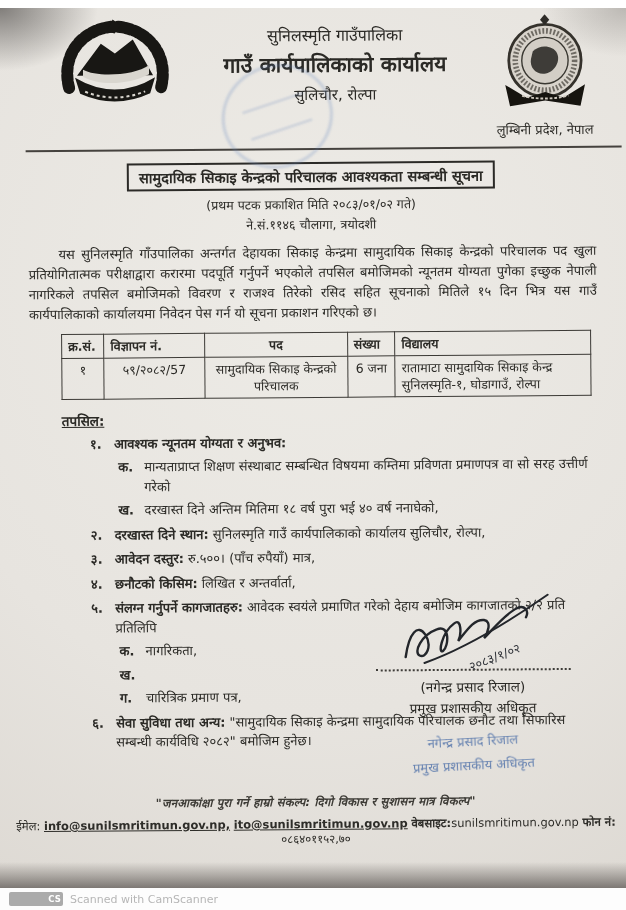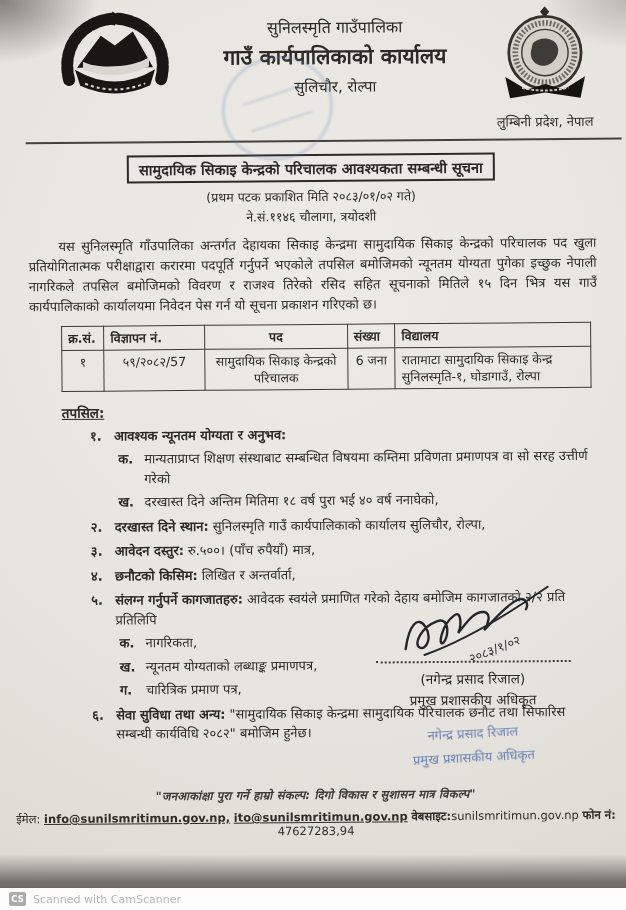--- a/index.html
+++ b/index.html
@@ -1,17 +1,17 @@
 <!DOCTYPE html>
 <html><head>
 <meta charset="utf-8">
 <style>
   html,body{margin:0;padding:0;width:626px;height:910px;overflow:hidden;background:#fff;
     font-family:"DejaVu Sans","Liberation Sans",sans-serif;color:#2b2a26;}
-  .paper{position:absolute;top:0;left:0;width:626px;height:888px;overflow:hidden;
+  .paper{position:absolute;top:8px;left:0;width:626px;height:888px;overflow:hidden;
     background:radial-gradient(130% 95% at 50% 32%, #edebe6 0%, #e7e4df 50%, #ddd9d3 82%, #cfcac3 100%);}
   .paper:before{content:"";position:absolute;inset:0;pointer-events:none;
     background:radial-gradient(140px 90px at 0% 0%, rgba(45,42,40,.55), rgba(45,42,40,0) 70%),
                radial-gradient(120px 70px at 100% 0%, rgba(60,56,52,.25), rgba(60,56,52,0) 70%);}
   .tilt{position:absolute;inset:0;transform:rotate(-0.45deg);}
   .header{display:flex;align-items:flex-start;padding:8px 24px 0 54px;}
   .h-center{flex:1;text-align:center;padding-top:8px;}
   .muni{font-size:16px;}
   .office{font-size:21px;font-weight:bold;margin-top:4px;}
   .addr{font-size:15px;margin-top:6px;}
@@ -48,21 +48,21 @@
   .hstamp i{display:block;width:64px;height:26px;border-top:2px solid rgba(105,135,190,.30);border-bottom:2px solid rgba(105,135,190,.30);}
   .footer{position:absolute;left:0;right:0;bottom:50px;text-align:center;}
   .slogan{font-size:11.5px;font-weight:bold;font-style:italic;color:#3d3b36;letter-spacing:.2px;}
   .contact{font-size:11.5px;margin-top:7px;color:#2e2d29;}
   .contact .email{text-decoration:underline;font-weight:600;}
   .contact .wl{font-weight:600;}
   .bottom-shade{position:absolute;left:0;right:0;bottom:0;height:34px;pointer-events:none;
     background:linear-gradient(to bottom, rgba(109,104,100,0), rgba(109,104,100,.5) 45%, #78736f 80%, #6e6966);}
   .cs-bar{position:absolute;left:0;right:0;bottom:0;height:22px;background:#fdfdfd;display:flex;align-items:center;gap:7px;padding-left:9px;}
   .cs-badge{width:17px;height:14px;background:#ababab;color:#fff;border-radius:2px;font-size:8.5px;font-weight:bold;
-    display:flex;align-items:center;justify-content:center;}
+    display:flex;align-items:center;justify-content:center;padding-left:37px;}
   .cs-text{font-size:11px;color:#b6b6b6;}
 </style>
 </head>
 <body>
 
 <div class="paper">
   <div class="tilt">
 
     <div class="header">
       <svg viewBox="0 0 120 100" width="128" height="100">
@@ -163,21 +163,20 @@
       <div class="item">
         <span class="num">५.</span>
         <span class="txt"><span class="lbl">संलग्न गर्नुपर्ने कागजातहरु:</span><span class="val">आवेदक स्वयंले प्रमाणित गरेको देहाय बमोजिम कागजातको २/२ प्रति प्रतिलिपि</span></span>
       </div>
       <div class="sub">
         <span class="num">क.</span>
         <span class="txt">नागरिकता,</span>
       </div>
       <div class="sub">
         <span class="num">ख.</span>
-        <span class="txt">न्यूनतम योग्यताको लब्धाङ्क प्रमाणपत्र,</span>
       </div>
       <div class="sub">
         <span class="num">ग.</span>
         <span class="txt">चारित्रिक प्रमाण पत्र,</span>
       </div>
       <div class="item">
         <span class="num">६.</span>
         <span class="txt"><span class="lbl">सेवा सुविधा तथा अन्य:</span><span class="val">"सामुदायिक सिकाइ केन्द्रमा सामुदायिक परिचालक छनौट तथा सिफारिस सम्बन्धी कार्यविधि २०८२" बमोजिम हुनेछ।</span></span>
       </div>
     </div>
@@ -198,21 +197,21 @@
     </div>
 
     <div class="footer">
       <div class="slogan">"जनआकांक्षा पुरा गर्ने हाम्रो संकल्प: दिगो विकास र सुशासन मात्र विकल्प"</div>
       <div class="contact">
         <span>ईमेल:</span>
         <span class="email">info@sunilsmritimun.gov.np,</span>
         <span class="email">ito@sunilsmritimun.gov.np</span>
         <span class="wl">वेबसाइट:</span><span>sunilsmritimun.gov.np</span>
         <span class="wl">फोन नं:</span>
-        <span>47627283,94</span>
+        <span>०८६४०११५२,७०</span>
       </div>
     </div>
 
   </div>
   <div class="bottom-shade"></div>
 </div>
 
 <div class="cs-bar">
   <span class="cs-badge">CS</span>
   <span class="cs-text">Scanned with CamScanner</span>

